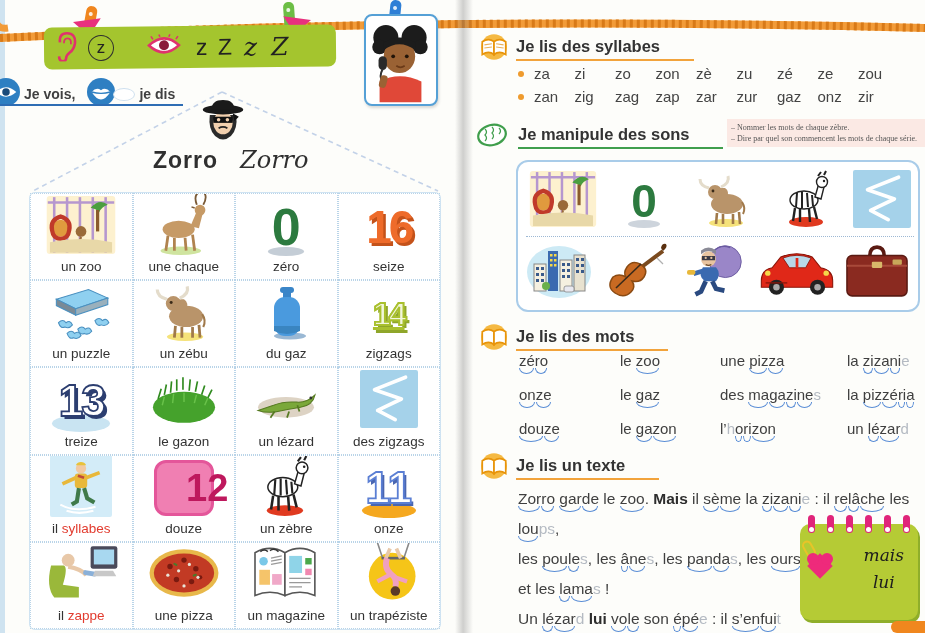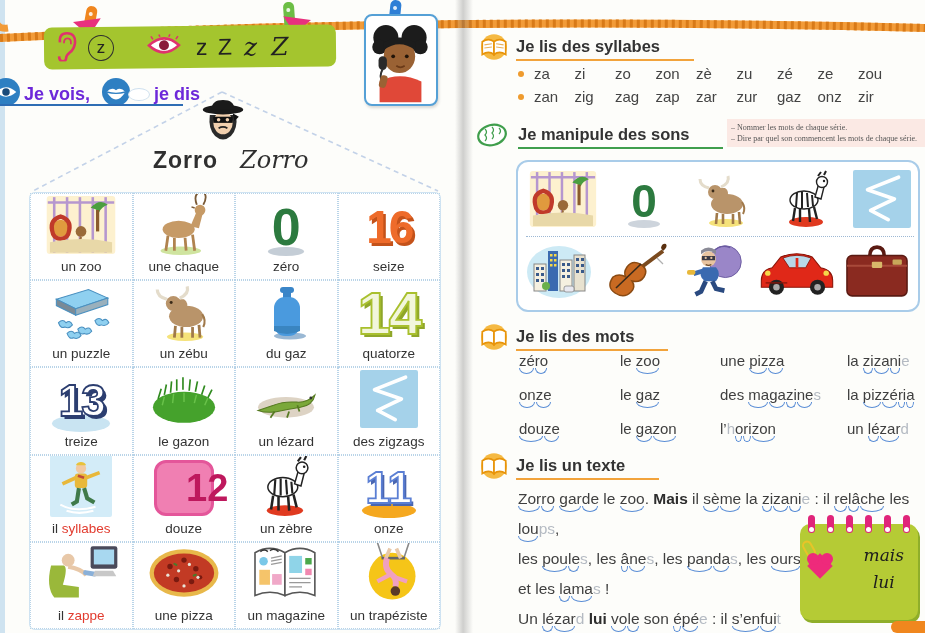--- a/index.html
+++ b/index.html
@@ -30,21 +30,21 @@
             display:flex; align-items:center; justify-content:center; font-size:17px; color:#222; }
   .print-letters { font-size:23px; color:#222; letter-spacing:2px; margin-left:4px; }
   .cursive-letters { font-family:"DejaVu Serif", serif; font-style:italic; font-size:25px; color:#222; letter-spacing:3px; }
 
   
   .girl-card { position:absolute; left:364px; top:14px; width:74px; height:92px; background:#fff;
                border:2.5px solid #55a0d6; border-radius:8px; overflow:hidden; box-shadow:1px 2px 3px rgba(0,0,0,.15); }
 
   
   .jevois { position:absolute; left:0px; top:80px; height:28px; display:flex; align-items:center; gap:4px; }
-  .jevois .lbl { font-size:18px; font-weight:bold; color:#6d28d9; }
+  .jevois .lbl { font-size:14px; font-weight:bold; color:#404040; }
   .jevois-line { position:absolute; left:0; top:104px; width:183px; height:2px; background:#2e6db4; }
   .speech-oval { width:22px; height:13px; border:1.6px solid #cfe0ee; border-radius:50%; background:#fff; margin-left:-6px; }
 
   
   .roof { position:absolute; left:0; top:84px; pointer-events:none; }
   .zorro-head { position:absolute; left:201px; top:96px; width:44px; height:52px; }
   .house-print   { position:absolute; left:153px; top:147px; font-size:23px; font-weight:bold; color:#2f2f2f; letter-spacing:1px; }
   .house-cursive { position:absolute; left:240px; top:146px; font-family:"DejaVu Serif", serif; font-style:italic; font-size:24px; color:#2f2f2f; }
 
   
@@ -58,22 +58,22 @@
 
   
   .num-wrap { position:relative; display:flex; align-items:center; justify-content:center; width:70px; height:62px; font-weight:800; }
   .num-wrap .num { position:relative; z-index:1; line-height:1; }
   .num-wrap::before { z-index:0; }
   .n0  .num { color:#2c7a3f; font-size:52px; }
   .n0::before  { content:""; position:absolute; bottom:2px; width:36px; height:9px; background:#c4cdd6; border-radius:50%; }
   .n0s .num { color:#2c7a3f; font-size:46px; }
   .n0s::before { content:""; position:absolute; bottom:4px; width:32px; height:8px; background:#cdd4dc; border-radius:50%; }
   .n16 .num { color:#ee6b2a; font-size:46px; letter-spacing:-3px; text-shadow:2.5px 2.5px 0 #c4521a; }
-  .n14 .num { color:#f2f6dc; font-size:60px; letter-spacing:-2px; -webkit-text-stroke:1.8px #a9c02e;
-              text-shadow:3px 3px 0 #8fa62a; }
+  .n14 .num { color:#f2f6dc; font-size:32px; letter-spacing:-2px; -webkit-text-stroke:1.8px #a9c02e;
+              text-shadow:3px 3px 0 #8fa62a;text-decoration:underline; }
   .n13 .num { color:#fff; font-size:44px; letter-spacing:-2px; -webkit-text-stroke:1.8px #2c3e70; text-shadow:3px 3px 0 #2c3e70; }
   .n13::before { content:""; position:absolute; bottom:0; width:58px; height:17px; background:#c9e4f2; border-radius:50%; }
   .n12 .num { color:#be185d; font-size:38px;margin-left:47px; }
   .n12::before { content:""; position:absolute; width:54px; height:50px; background:#f07fb2; border:3px solid #e4569a; border-radius:12px; }
   .n11 .num { color:#fff; font-size:44px; -webkit-text-stroke:1.8px #5b7fd4; text-shadow:2.5px 2.5px 0 #4a66b0; }
   .n11::before { content:""; position:absolute; bottom:1px; width:54px; height:15px; background:#f5a81f; border-radius:50%; }
 
   
   .section-head { position:absolute; display:flex; align-items:center; gap:6px; }
   .section-head .title { font-size:16.5px; font-weight:bold; color:#333; padding:0 34px 3px 0; }
@@ -330,21 +330,21 @@
             </svg></div>
         </div>
         <div class="lab"><span>du gaz</span></div>
       </div>
       <div class="cell">
         <div class="pic">
           <div class="num-wrap n14">
             <span class="num">14</span>
           </div>
         </div>
-        <div class="lab"><span>quatorze</span></div>
+        <div class="lab"><span>zigzags</span></div>
       </div>
       <div class="cell">
         <div class="pic">
           <div class="num-wrap n13">
             <span class="num">13</span>
           </div>
         </div>
         <div class="lab"><span>treize</span></div>
       </div>
       <div class="cell">
@@ -581,21 +581,21 @@
   <div class="section-head u-green" style="left:476px; top:121px;">
     <span><svg width="36" height="28" viewBox="0 0 36 28">
           <ellipse cx="16" cy="14" rx="14" ry="10" fill="#fff" stroke="#3f9e4c" stroke-width="2.2" transform="rotate(-14 16 14)"></ellipse>
           <g stroke="#3f9e4c" stroke-width="1.2" fill="none">
             <path d="M9 8 q3 3 0 6 q3 3 0 6 M16 6 q3 3 0 6 q3 3 0 6 M23 7 q3 3 0 6"></path>
           </g>
         </svg></span>
     <span class="title">Je manipule des sons</span>
   </div>
   <div class="note">
-    <div>– Nommer les mots de chaque série.</div>
+    <div>– Nommer les mots de chaque zèbre.</div>
     <div>– Dire par quel son commencent les mots de chaque série.</div>
   </div>
 
   <div class="sons-box">
     <div class="sons-row r1" id="sons-row1">
         <div><svg width="72" height="58" viewBox="0 0 66 56">
             <rect x="1" y="1" width="64" height="54" rx="3" fill="#fdf1cf"></rect>
             <g stroke="#b697cf" stroke-width="2.4">
               <line x1="8" y1="2" x2="8" y2="54"></line>
               <line x1="20" y1="2" x2="20" y2="54"></line>

